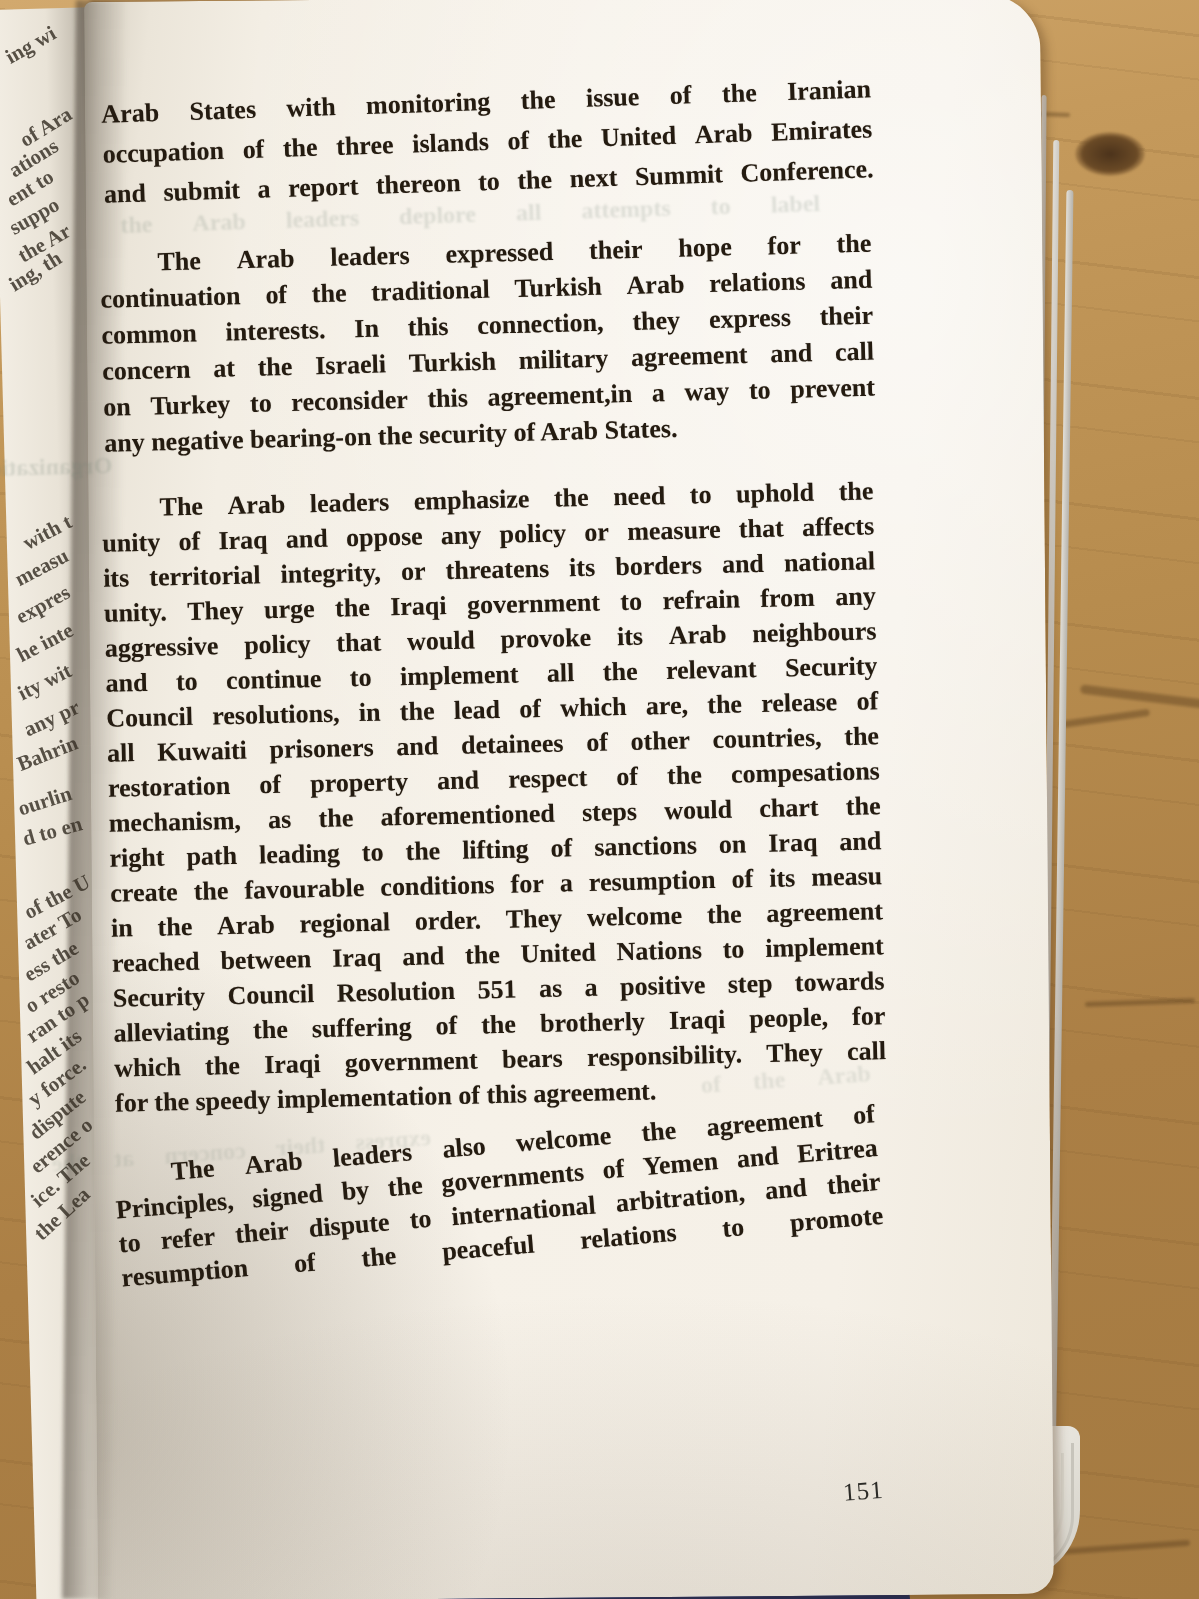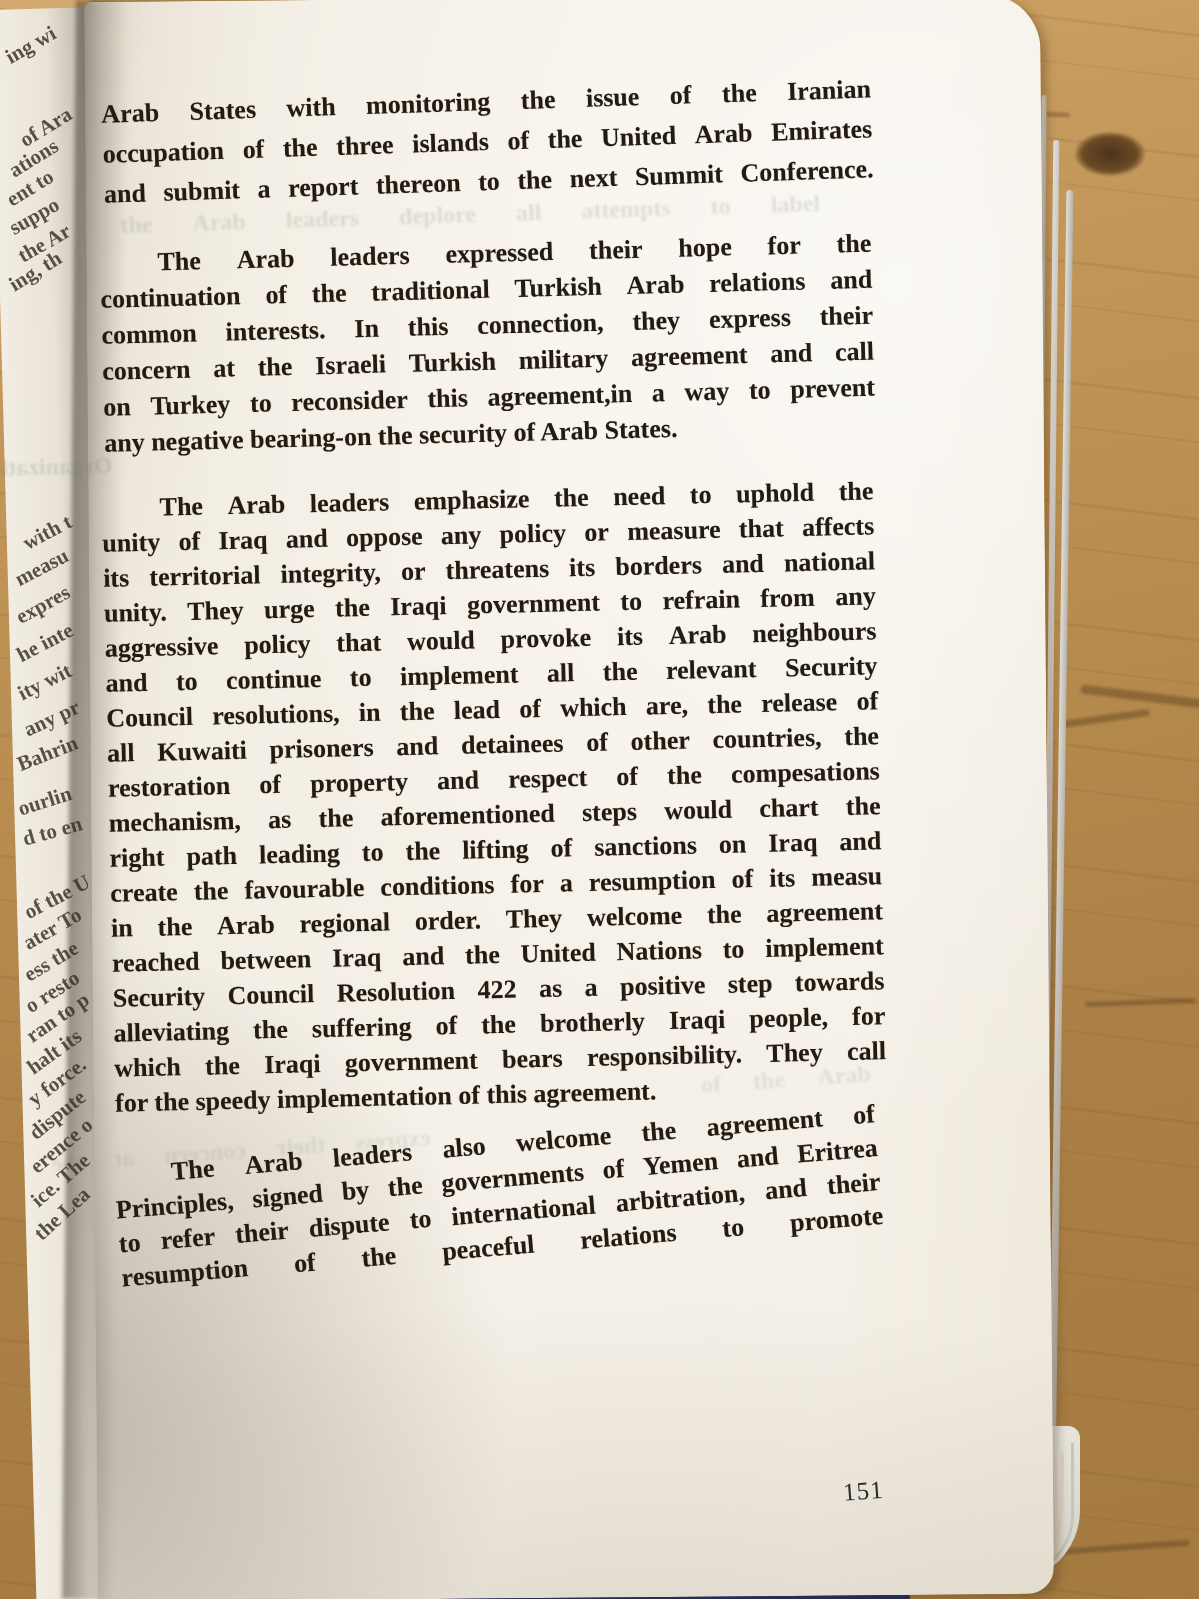--- a/index.html
+++ b/index.html
@@ -404,21 +404,21 @@
         <span>the</span>
         <span>United</span>
         <span>Nations</span>
         <span>to</span>
         <span>implement</span>
       </div>
       <div class="line j">
         <span>Security</span>
         <span>Council</span>
         <span>Resolution</span>
-        <span>422</span>
+        <span>551</span>
         <span>as</span>
         <span>a</span>
         <span>positive</span>
         <span>step</span>
         <span>towards</span>
       </div>
       <div class="line j">
         <span>alleviating</span>
         <span>the</span>
         <span>suffering</span>

